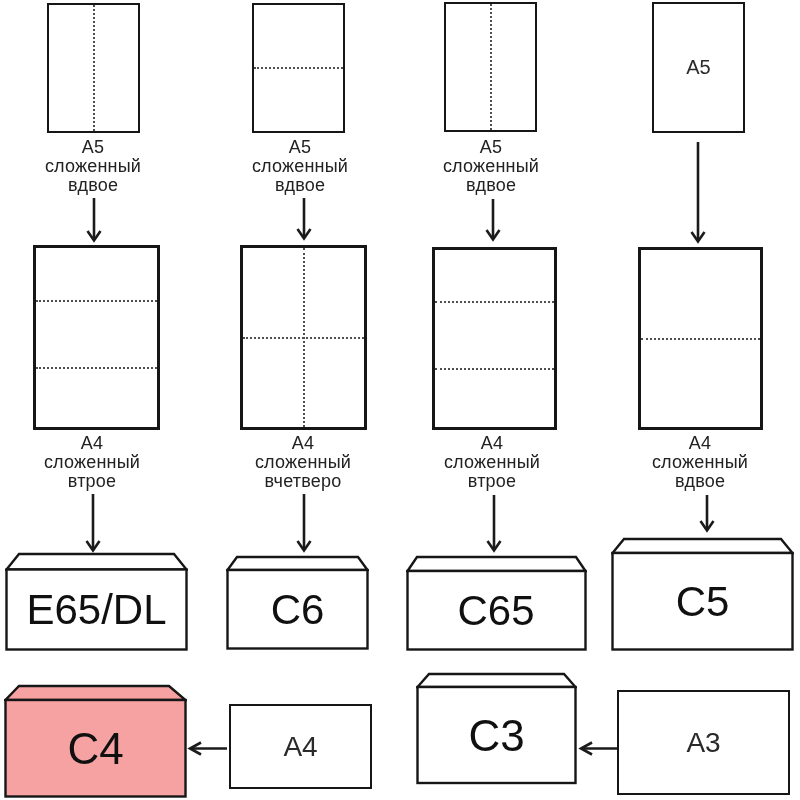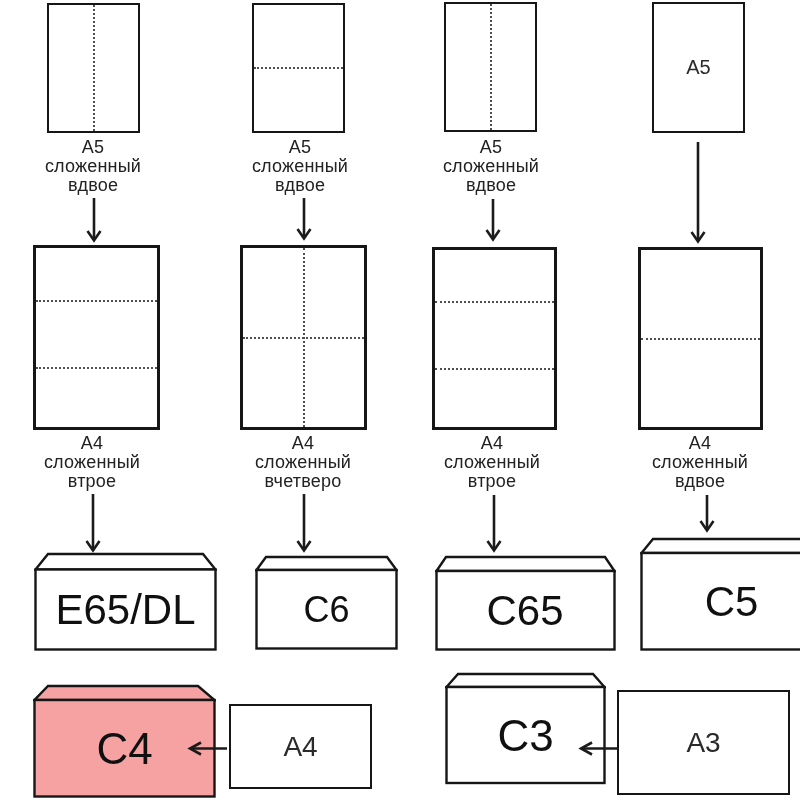--- a/index.html
+++ b/index.html
@@ -13,21 +13,21 @@
   .fold-h{position:absolute;height:0;border-top:2px dotted #4f4f4f;}
   .caption{
     position:absolute;text-align:center;font-size:18px;line-height:19px;
     white-space:pre-line;color:#222222;letter-spacing:0.2px;
   }
   .inner-label{
     position:absolute;inset:0;display:flex;align-items:center;justify-content:center;
     font-size:20px;color:#2a2a2a;
   }
   .arrow{position:absolute;}
-  .env{position:absolute;margin-left:29px;}
+  .env{position:absolute;}
   .env svg{display:block;}
   .env-label{
     position:absolute;display:flex;align-items:center;justify-content:center;
     color:#101010;
   }
 </style>
 </head>
 <body>
 
 <div class="canvas">
@@ -80,21 +80,21 @@
 вчетверо</div>
   <svg class="arrow" style="left:295px;top:493px" width="18" height="60">
     <line x1="9" y1="1" x2="9" y2="55" stroke="#1b1b1b" stroke-width="2.6"></line>
     <polyline points="2.5,48 9,57.5 15.5,48" fill="none" stroke="#1b1b1b" stroke-width="2.6"></polyline>
   </svg>
   <div class="env" style="left:226px;top:555px;width:143px;height:95px">
     <svg width="143" height="95" viewBox="0 0 143 95">
       <polygon points="11,2 132,2 141.5,15 1.5,15" fill="#ffffff" stroke="#161616" stroke-width="2.4"></polygon>
       <rect x="1.5" y="15" width="140" height="78.5" fill="#ffffff" stroke="#161616" stroke-width="2.4"></rect>
     </svg>
-    <div class="env-label" style="left:0;top:15px;width:143px;height:80px;font-size:36px">C6</div>
+    <div class="env-label" style="left:0;top:15px;width:143px;height:80px;font-size:42px">C6</div>
   </div>
 
   <div class="paper" style="left:444px;top:2px;width:93px;height:130px">
     <div class="fold-v" style="left:calc(50% - 1px);top:0;height:100%"></div>
   </div>
   <div class="caption" style="left:421px;top:138px;width:140px">A5
 сложенный
 вдвое</div>
   <svg class="arrow" style="left:484px;top:198px" width="18" height="44">
     <line x1="9" y1="1" x2="9" y2="39" stroke="#1b1b1b" stroke-width="2.6"></line>

